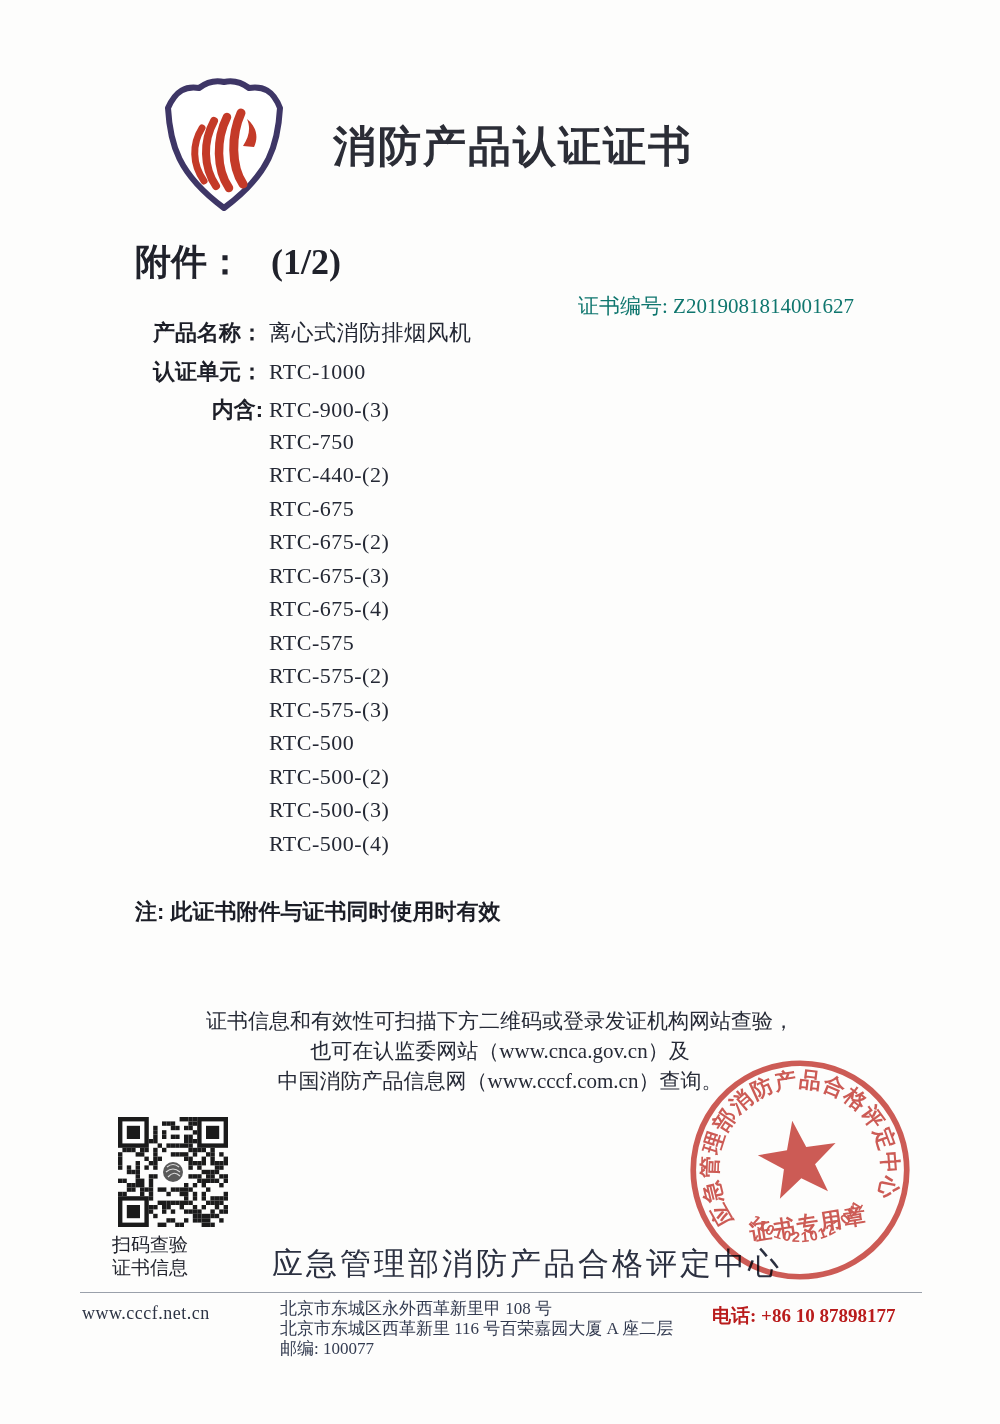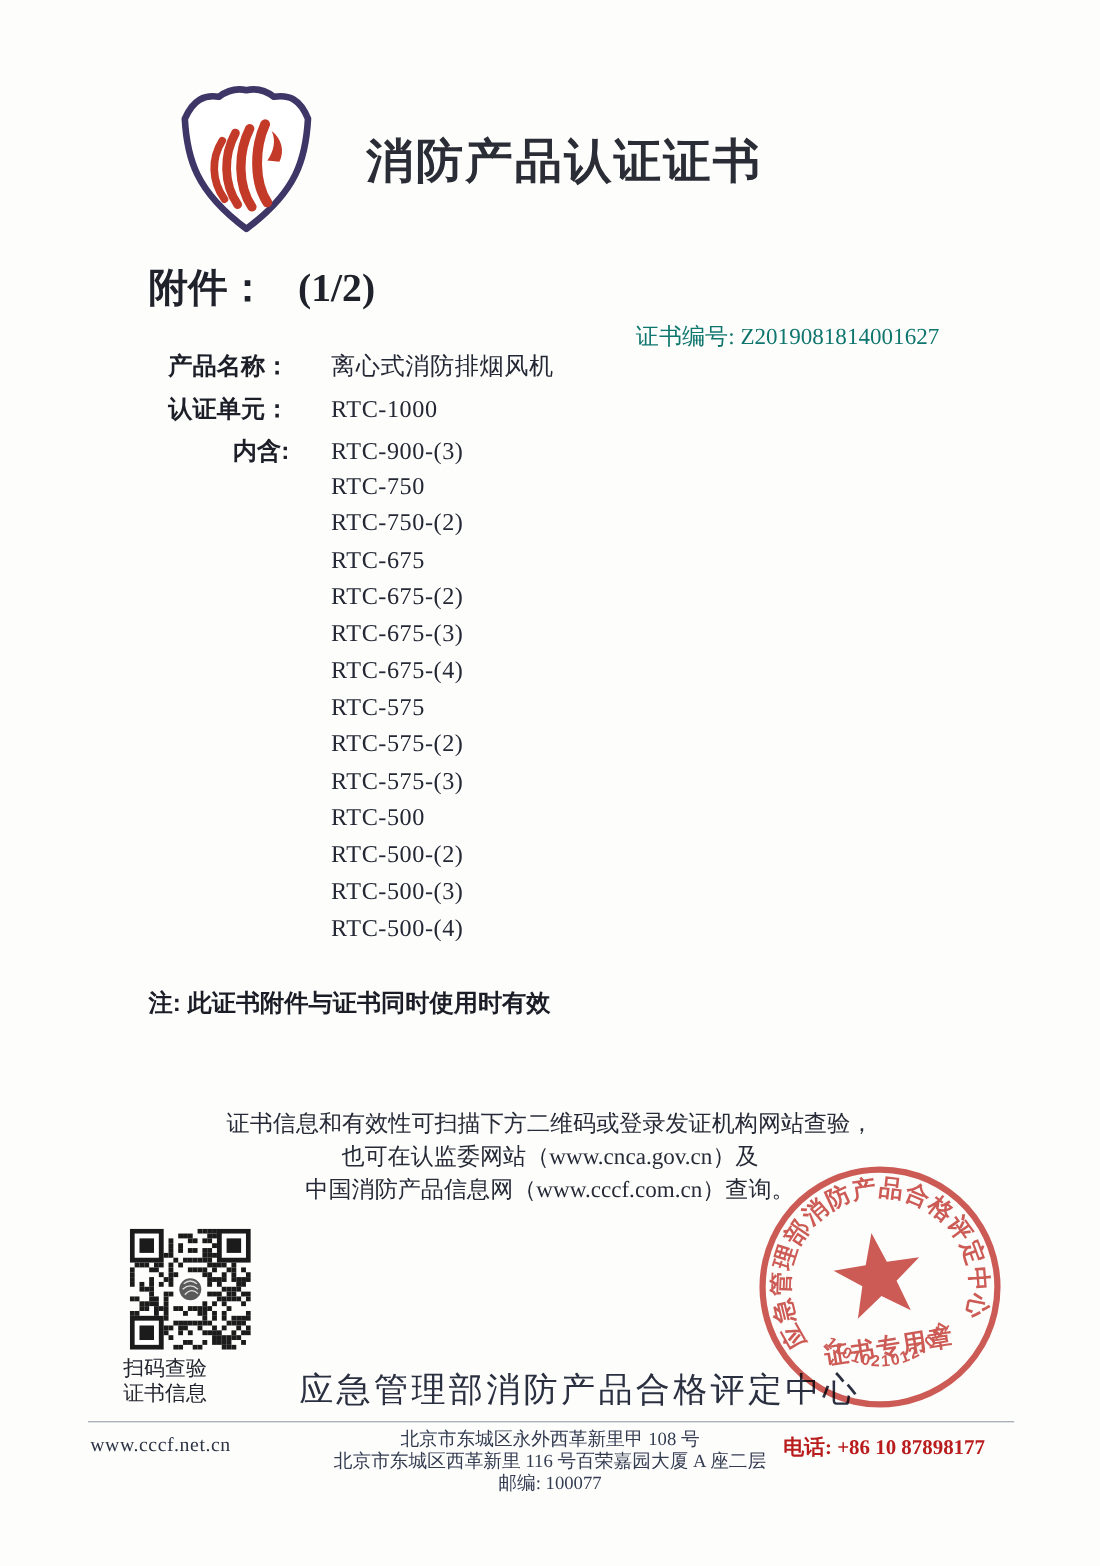--- a/index.html
+++ b/index.html
@@ -22,21 +22,21 @@
     font-size:36px; color:#20222b;
   }
   .attachment .page-num { margin-left:28px; font-weight:600; }
   
   .cert-number {
     position:absolute; left:578px; top:292px;
     font-family:"Liberation Serif", serif; font-size:21px; color:#0f766e;
   }
   
   .fields { position:absolute; left:135px; top:318px; width:700px; }
-  .field-row { display:grid; grid-template-columns:128px 1fr; align-items:baseline;gap:32px; }
+  .field-row { display:grid; grid-template-columns:128px 1fr; align-items:baseline; }
   .row-main { height:38.5px; }
   .row-model { height:33.5px; }
   .field-label {
     font-family:"Liberation Sans", sans-serif; font-weight:700;
     font-size:22px; text-align:right; color:#1d1f28;
   }
   .field-value {
     font-family:"Liberation Serif", serif; font-size:22px;
     letter-spacing:0.5px; padding-left:6px; color:#242834;
   }
@@ -69,21 +69,21 @@
            opacity:0.88; mix-blend-mode:multiply; }
   
   .divider { position:absolute; left:80px; top:1292px; width:842px; height:1px;
              background:#9aa0aa; }
   .footer-web {
     position:absolute; left:82px; top:1303px;
     font-family:Liberation Serif, serif; font-size:18px;
     letter-spacing:0.5px; color:#2c3344;
   }
   .footer-address {
-    position:absolute; left:280px; top:1299px; width:440px; text-align:center;
+    position:absolute; left:280px; top:1299px; width:440px; 
     font-family:"Liberation Serif", serif; font-size:17px; line-height:20px;
     color:#333b50;
   }
   .footer-phone {
     position:absolute; left:712px; top:1303px;
     font-family:"Liberation Serif", serif; font-size:19px; color:#b91c1c;font-weight:bold;
   }
 </style>
 </head>
 <body>
@@ -124,21 +124,21 @@
     <div class="field-row row-model">
       <div class="field-label">内含:</div>
       <div class="field-value">RTC-900-(3)</div>
     </div>
     <div class="field-row row-model">
         <div class="field-label"></div>
         <div class="field-value">RTC-750</div>
       </div>
     <div class="field-row row-model">
         <div class="field-label"></div>
-        <div class="field-value">RTC-750-(2)</div>
+        <div class="field-value">RTC-440-(2)</div>
       </div>
     <div class="field-row row-model">
         <div class="field-label"></div>
         <div class="field-value">RTC-675</div>
       </div>
     <div class="field-row row-model">
         <div class="field-label"></div>
         <div class="field-value">RTC-675-(2)</div>
       </div>
     <div class="field-row row-model">

